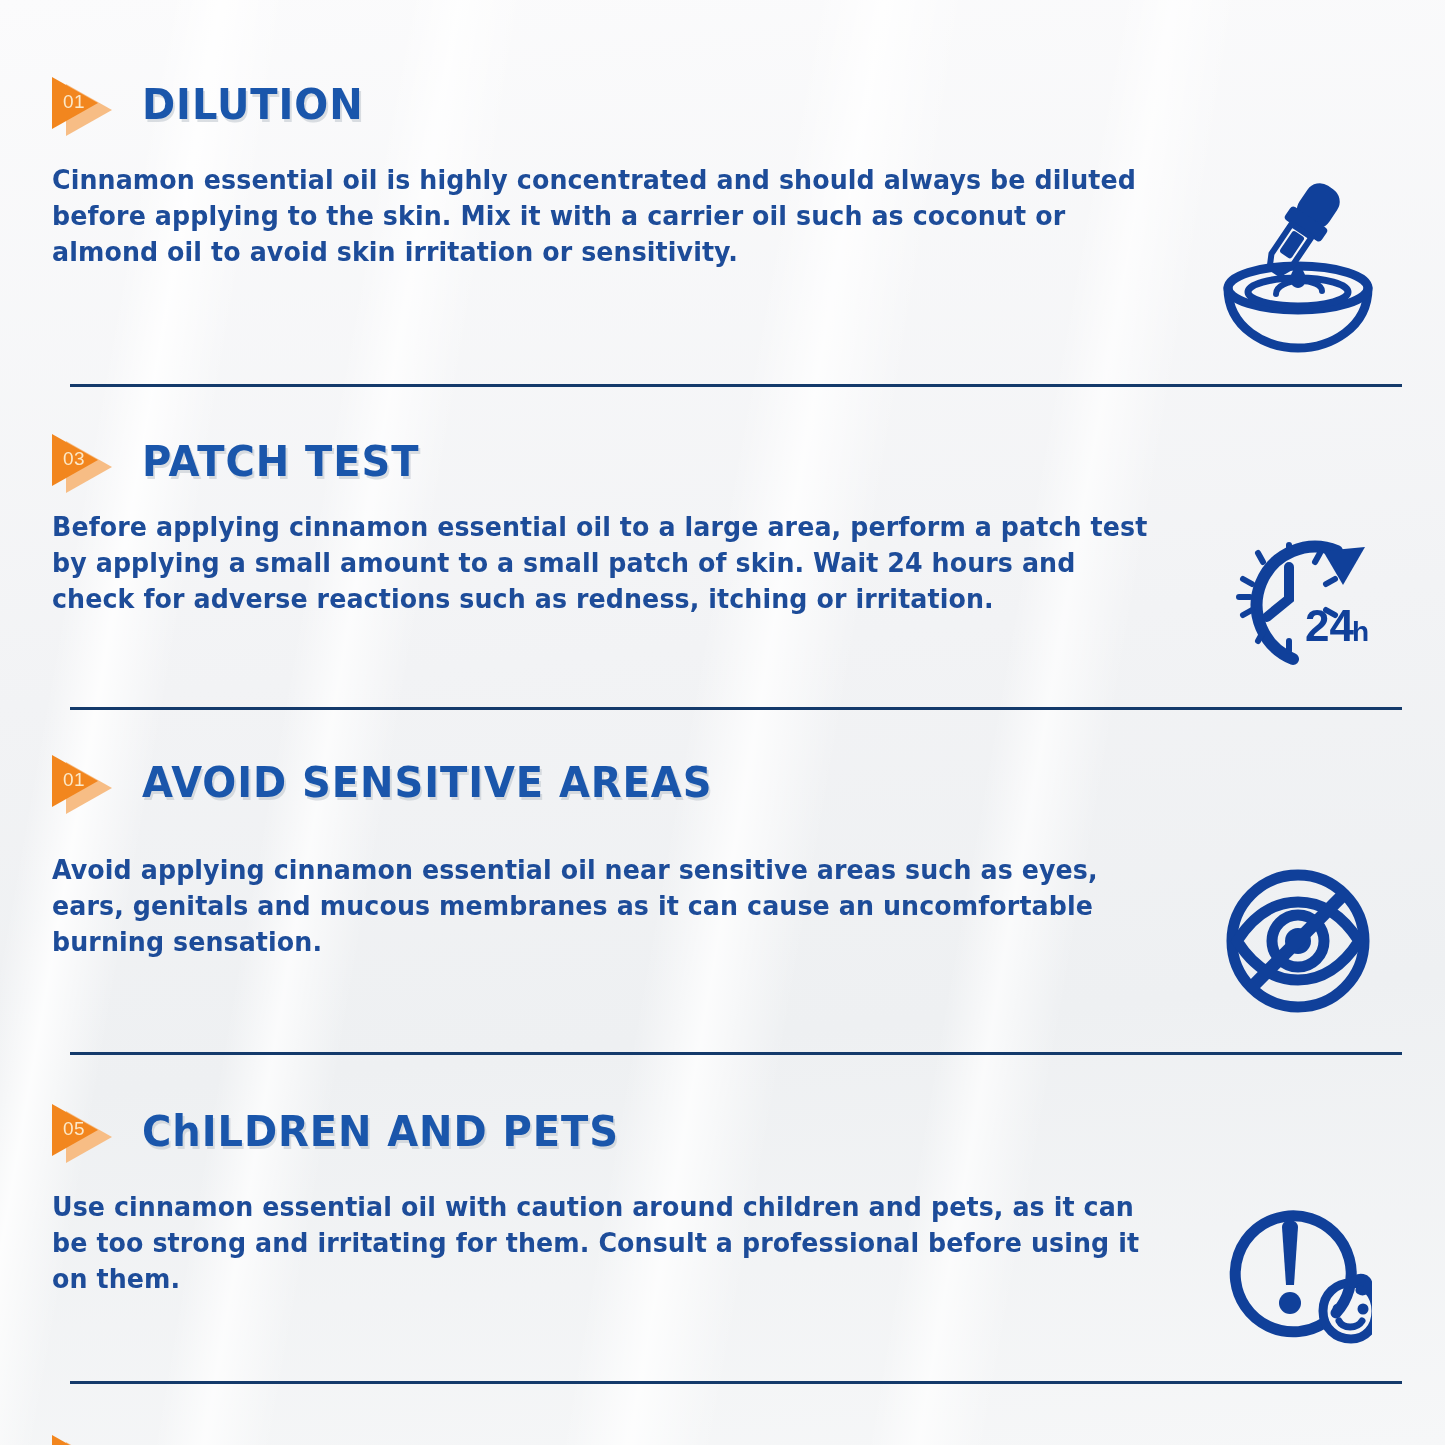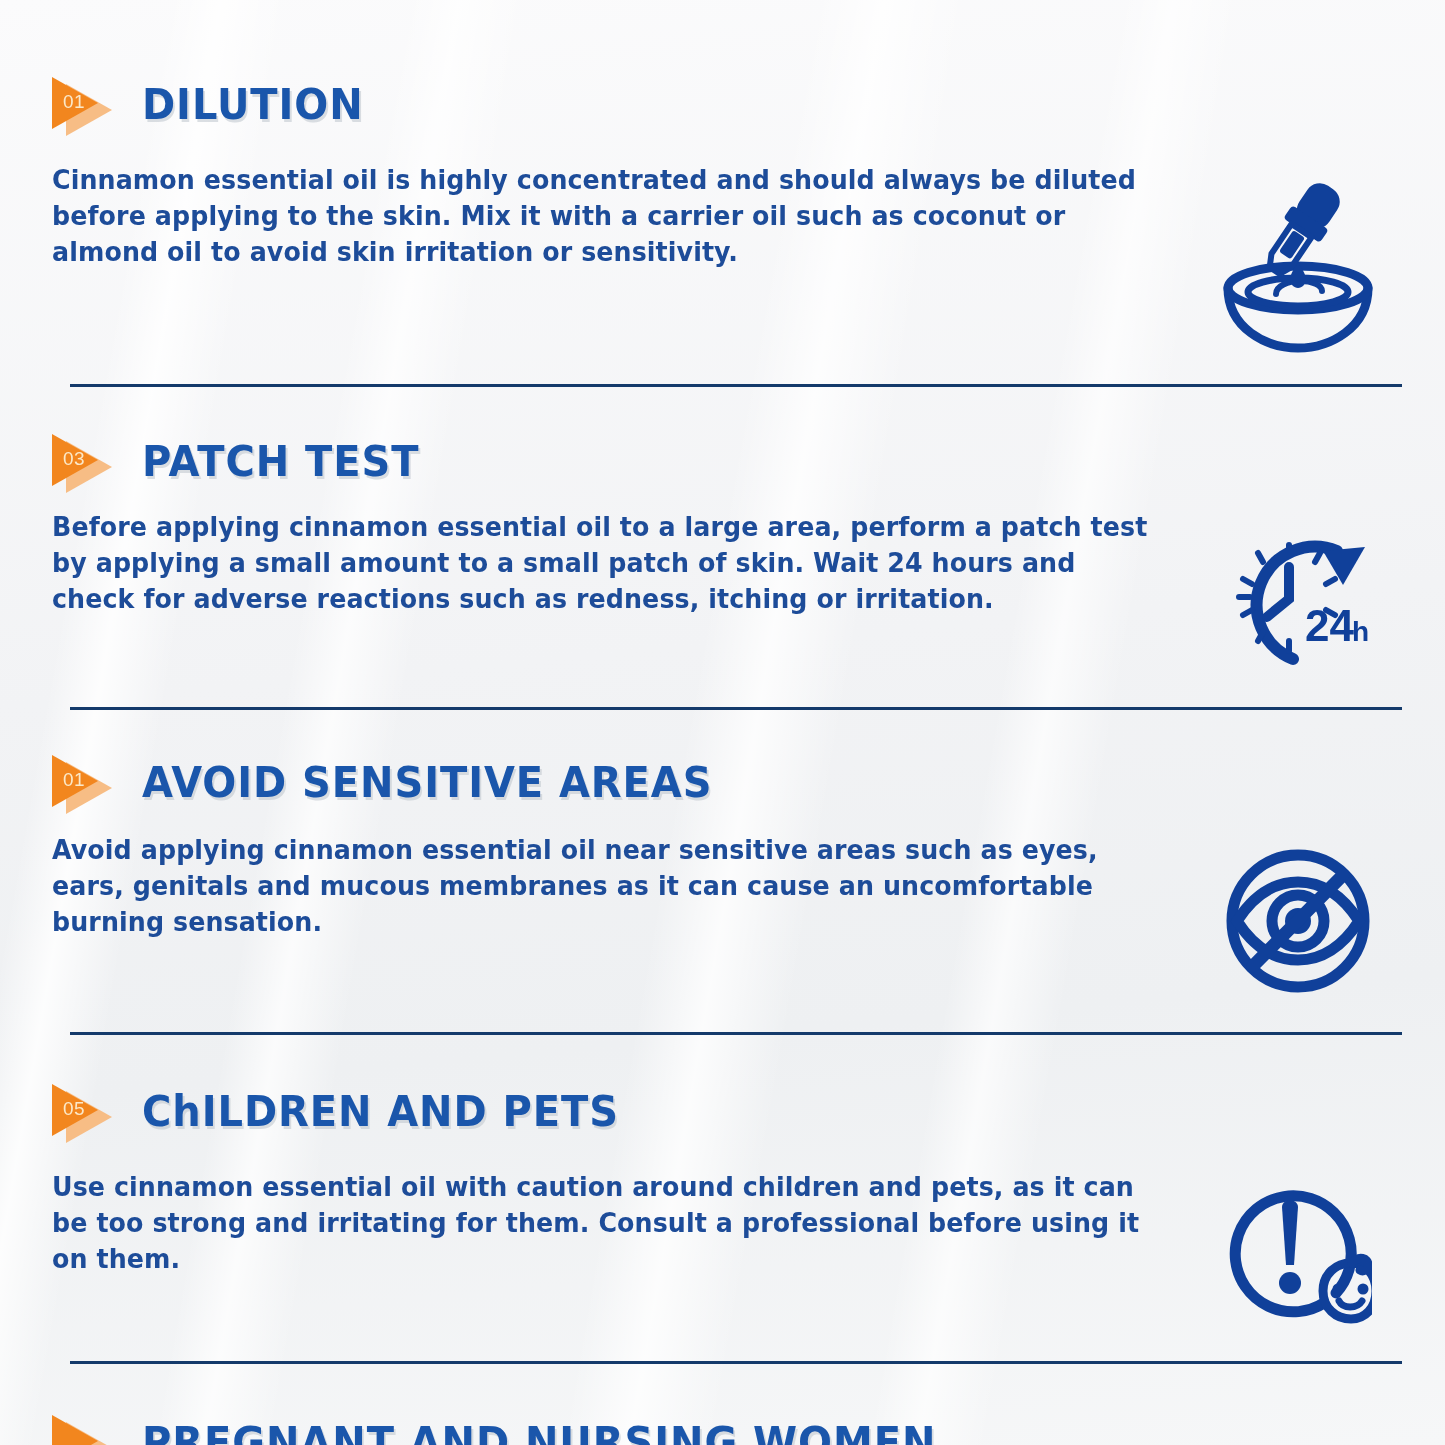--- a/index.html
+++ b/index.html
@@ -254,21 +254,21 @@
   <div class="section" style="padding-top:42px;">
     <div class="head-row">
       <div class="badge">
         <span class="tri-back"></span>
         <span class="tri-front"></span>
         <span class="num">01</span>
       </div>
       <div class="sec-title">AVOID SENSITIVE AREAS</div>
     </div>
 
-    <div class="sec-row" style="margin-top:20px;">
+    <div class="sec-row" style="margin-top:40px;">
       <div class="sec-text">
         <p class="sec-body">Avoid applying cinnamon essential oil near sensitive areas such as eyes, ears, genitals and mucous membranes as it can cause an uncomfortable burning sensation.</p>
       </div>
       <div class="sec-icon-wrap">
 
         <svg class="icon-svg" width="150" height="150" viewBox="0 0 150 150">
           <g fill="none" stroke="#10409a" stroke-width="11">
             <circle cx="75" cy="75" r="66"></circle>
 
             <path d="M14 75 C34 44 56 36 75 36 C94 36 116 44 136 75 C116 106 94 114 75 114 C56 114 34 106 14 75 Z"></path>

